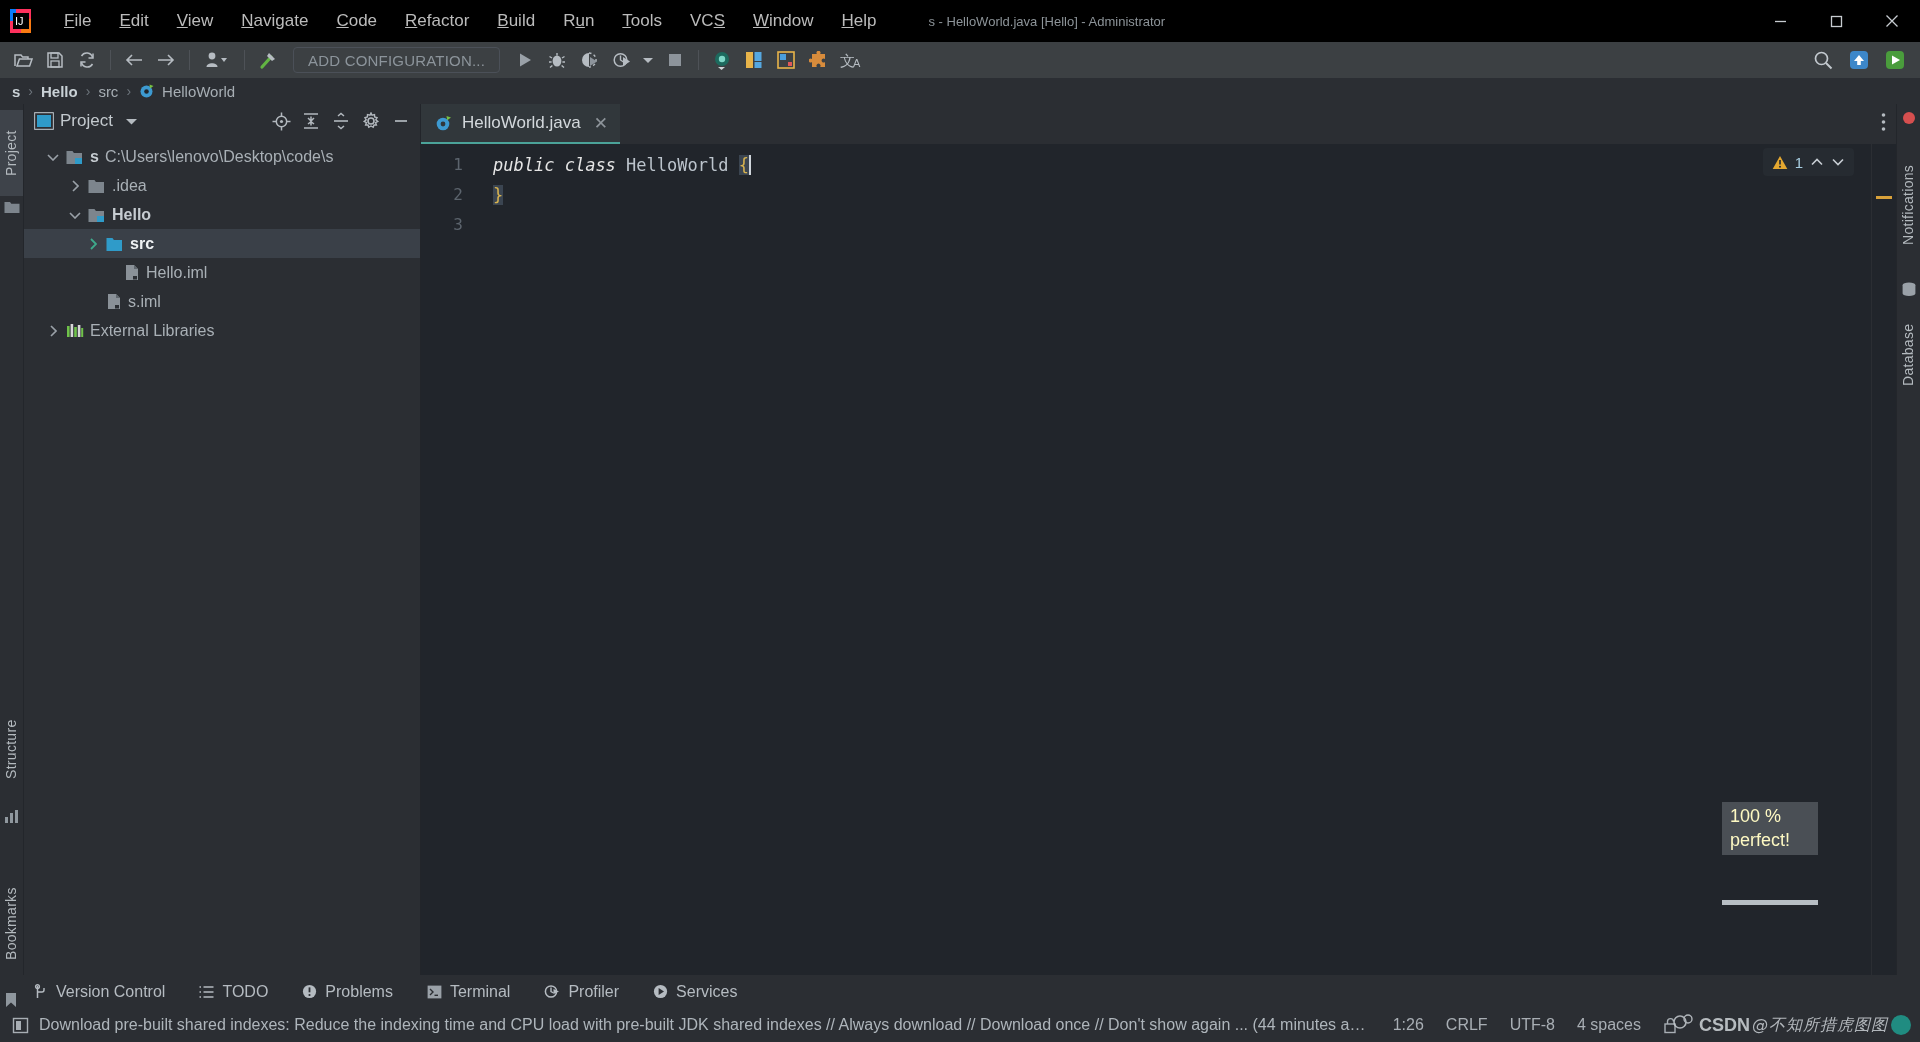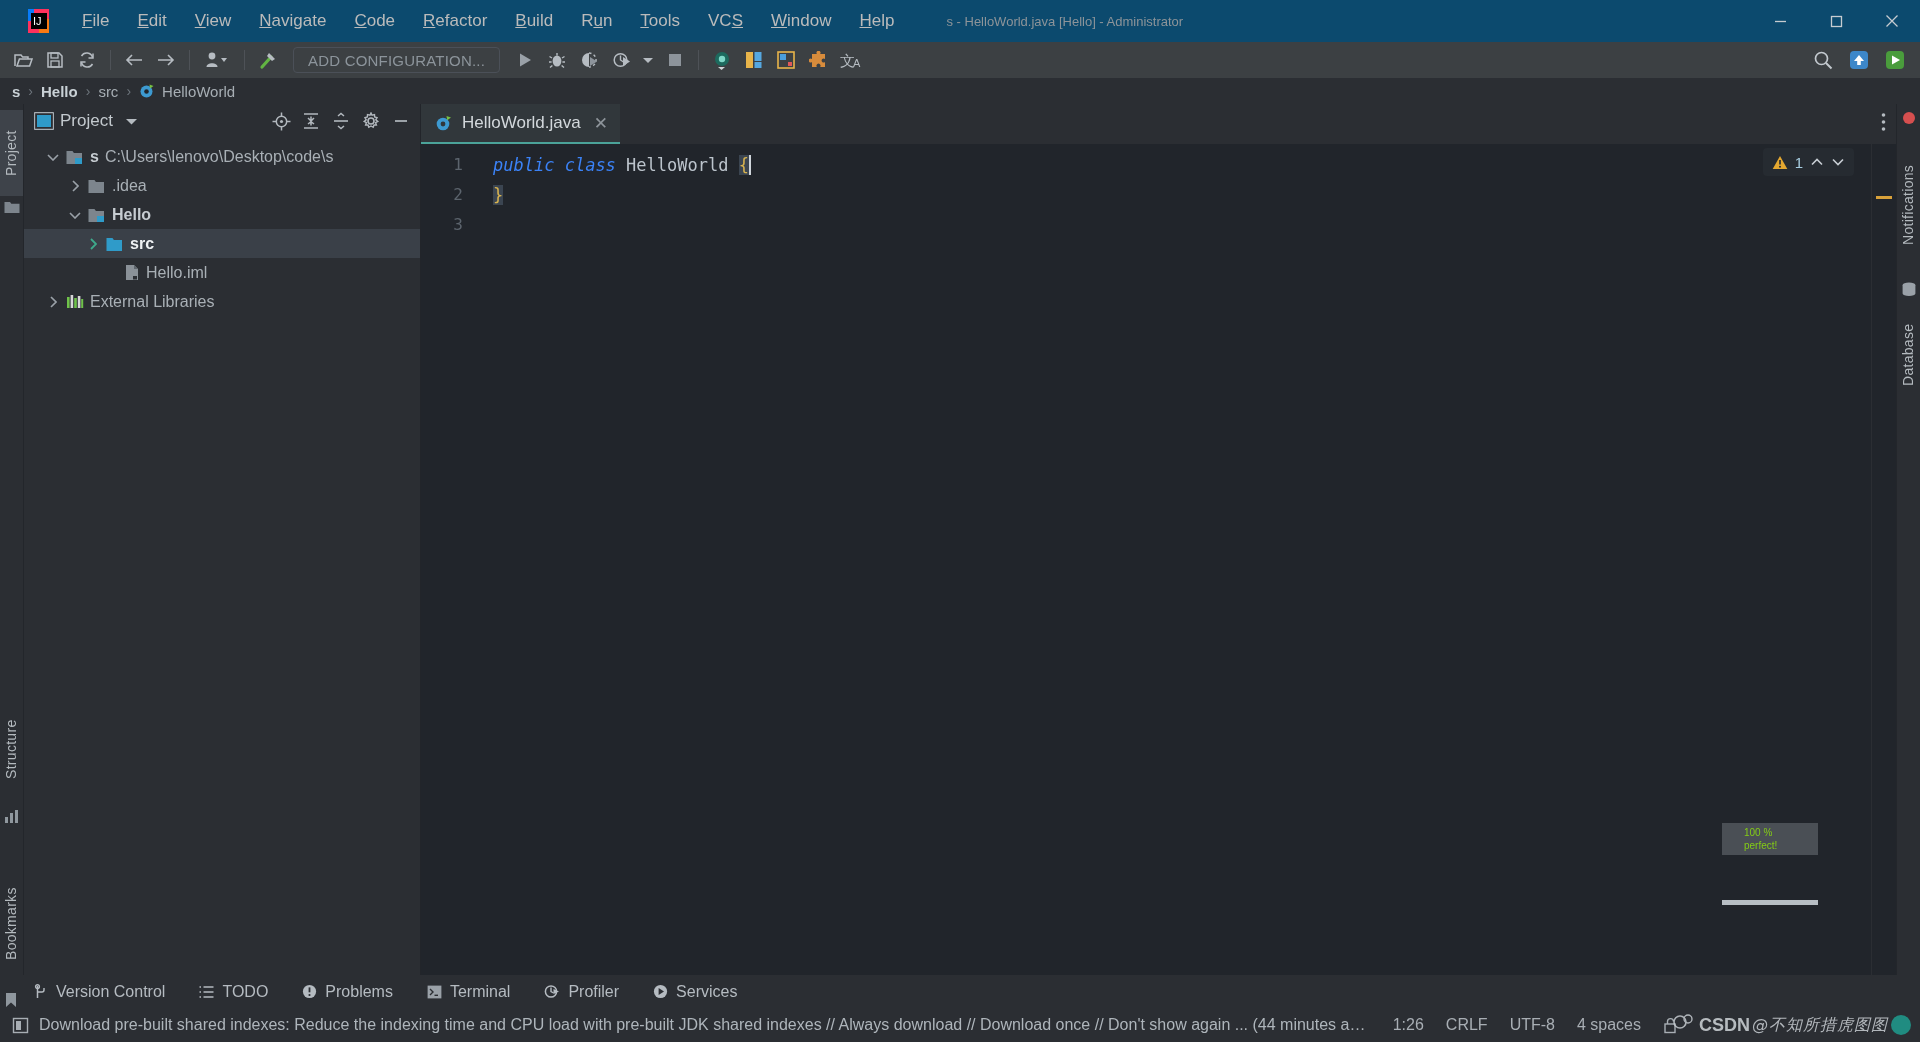--- a/index.html
+++ b/index.html
@@ -8,22 +8,22 @@
     background:#3c3f41;
     font-family:"Liberation Sans", sans-serif;
     font-size:17px;
     color:#bbbbbb;
     -webkit-font-smoothing:antialiased;
   }
   .app { position:relative; width:1920px; height:1042px; background:#2b2e33; display:flex; flex-direction:column; }
 
   
   .titlebar {
-    height:42px; flex:0 0 42px; background:#0c4a6e;
-    display:flex; align-items:center; padding-left:26px; position:relative;
+    height:42px; flex:0 0 42px; background:#000000;
+    display:flex; align-items:center; padding-left:8px; position:relative;
   }
   .logo { width:26px; height:28px; position:relative; margin-right:16px; flex:0 0 26px; }
   .menu { display:flex; align-items:center; gap:0px; }
   .menu-item {
     padding:4px 14px; font-size:17px; color:#bbbbbb; cursor:default; white-space:nowrap;
   }
   .menu-item u { text-decoration:underline; }
   .title-text {
     margin-left:38px; font-size:13px; color:#8d9499; white-space:nowrap;
   }
@@ -102,40 +102,40 @@
   .gutter {
     width:52px; flex:0 0 52px; background:#21252b; text-align:right;
     padding:6px 10px 0 0; font-family:"DejaVu Sans Mono", monospace; font-size:16px; color:#5c646d;
     line-height:30px;
   }
   .codewrap { flex:1; position:relative; min-width:0; background:#21252b; padding-top:6px; }
   .code {
     font-family:"DejaVu Sans Mono", monospace; font-size:17px; line-height:30px;
     white-space:pre; padding-left:20px; color:#bcc4cc;
   }
-  .code .kw { color:#3b82f6; font-style:italic; }
+  .code .kw { color:#e5e5e5; font-style:italic; }
   .code .cls { color:#bcc4cc; }
   .code .brace { color:#d8b350; }
   .code .hl { background:#3b4551; }
   .caret { display:inline-block; width:2px; height:20px; background:#d0d6dc; vertical-align:-4px; }
   .code-right-border { position:absolute; right:0; top:0; bottom:0; width:1px; background:#2b2e33; }
 
   .analyzer {
     width:24px; flex:0 0 24px; background:#21252b; position:relative;
   }
   .insp-widget {
     position:absolute; right:42px; top:4px; height:28px;
     display:flex; align-items:center; gap:7px; padding:0 9px;
     background:#262b31; border-radius:4px; font-size:15px; color:#c7cdd3;
   }
   .insp-widget .cnt { color:#a7cde0; }
   .warn-mark { position:absolute; right:4px; top:52px; width:16px; height:3px; background:#d8a13a; }
 
   .minimap-box { position:absolute; right:54px; bottom:120px; width:96px; }
-  .minimap-txt { background:#4a4f55; color:#84cc16; font-size:10px; padding:3px 22px; line-height:1.3; }
+  .minimap-txt { background:#4a4f55; color:#fef9c3; font-size:18px; padding:3px 8px; line-height:1.3; }
   .minimap-bar { position:absolute; right:54px; bottom:70px; width:96px; height:5px; background:#b7bec4; }
 
   
   .rightrail { width:24px; flex:0 0 24px; background:#2b2e33; position:relative; border-left:1px solid #23262b; }
 
   
   .toolwin {
     height:33px; flex:0 0 33px; background:#2b2e33; display:flex; align-items:center;
     padding-left:30px; gap:26px; font-size:16px; color:#b5bbc1;
   }
@@ -517,20 +517,31 @@
           <span>
             <svg width="16" height="17" viewBox="0 0 16 17">
                 <path d="M2 1 h8 l4 4 v11 H2 Z" fill="#8a9198"></path>
                 <path d="M10 1 v4 h4 Z" fill="#5f666d"></path>
                 <rect x="9" y="12" width="4" height="3.5" fill="#2b2e33"></rect>
               </svg>
           </span>
           <span class="tlabel">Hello.iml</span>
         </div>
 
+        <div class="trow" style="padding-left:62px">
+          <span class="chev"></span>
+          <span>
+            <svg width="16" height="17" viewBox="0 0 16 17">
+                <path d="M2 1 h8 l4 4 v11 H2 Z" fill="#8a9198"></path>
+                <path d="M10 1 v4 h4 Z" fill="#5f666d"></path>
+                <rect x="9" y="12" width="4" height="3.5" fill="#2b2e33"></rect>
+              </svg>
+          </span>
+          <span class="tlabel">s.iml</span>
+        </div>
 
         <div class="trow" style="padding-left:22px">
           <span class="chev">
               <svg width="8" height="12" viewBox="0 0 8 12">
                 <path d="M2 1 L7 6 L2 11" fill="none" stroke="#9aa1a8" stroke-width="1.6"></path>
               </svg>
             </span>
           <span>
             <svg width="18" height="16" viewBox="0 0 18 16">
                 <rect x="1" y="3" width="2.6" height="11" fill="#6fc24a"></rect>

